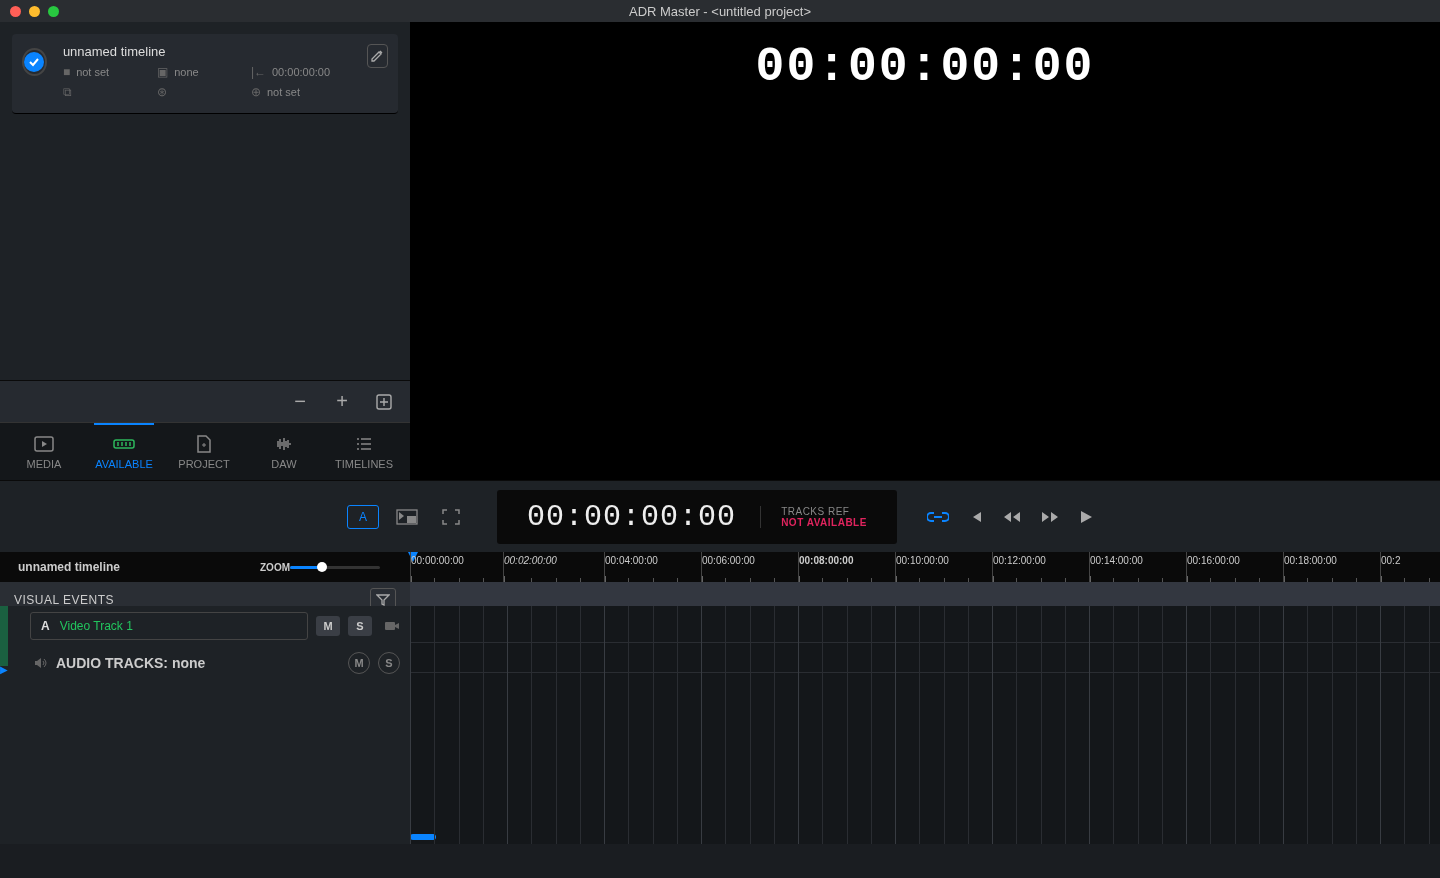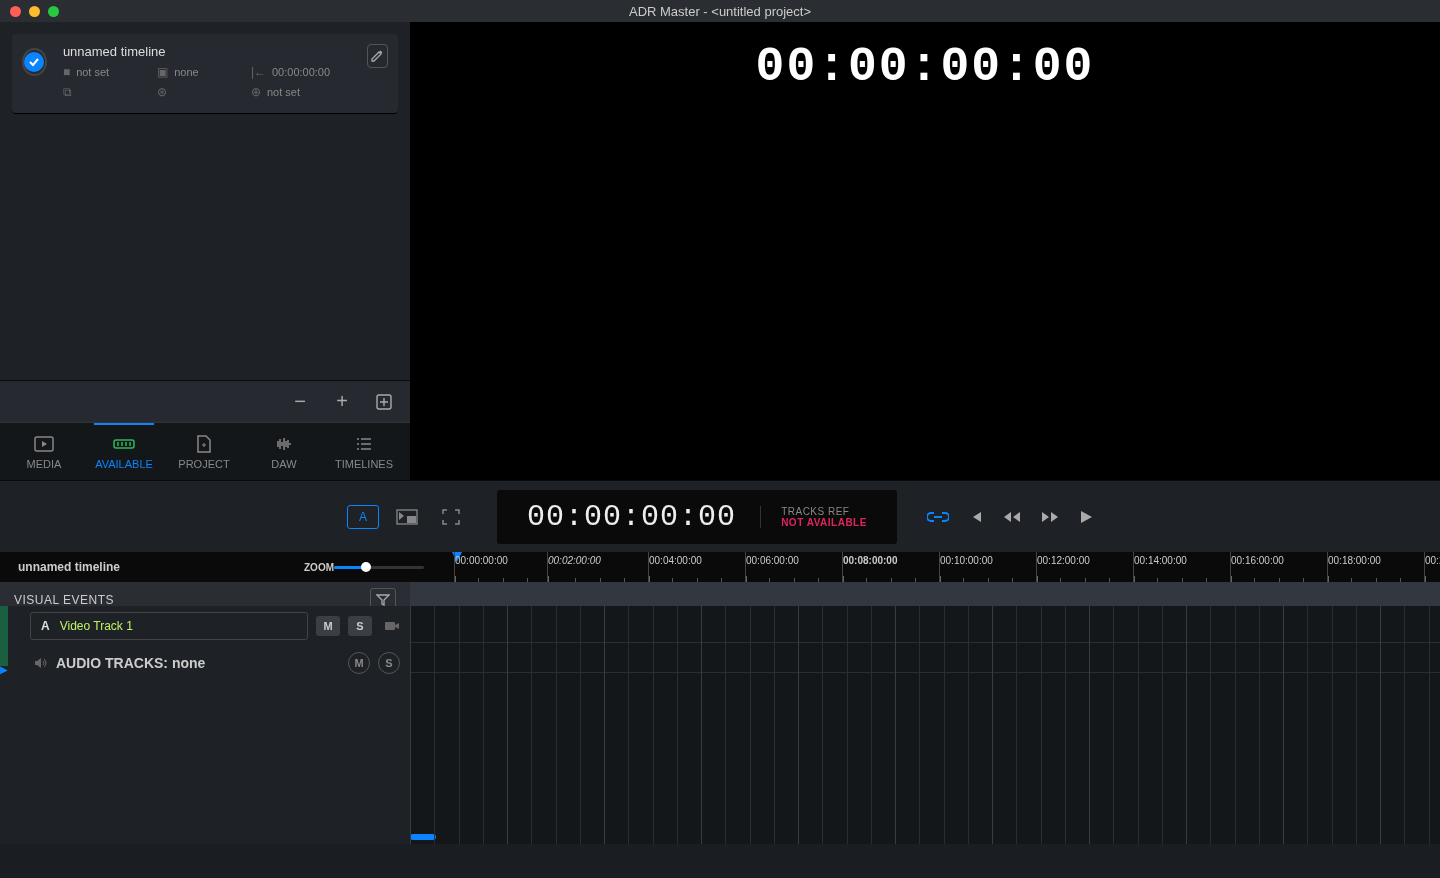--- a/index.html
+++ b/index.html
@@ -116,21 +116,21 @@
     .transport-controls { display: flex; gap: 20px; align-items: center; }
     .link-icon { color: #0a84ff; font-size: 18px; }
     .tc-btn { color: #aaa; font-size: 16px; cursor: pointer; }
     
     
     .timeline-header {
       height: 30px; background: #0a0a0a; display: flex; align-items: center;
       color: #ccc; font-size: 12px; position: relative;
     }
     .th-name { width: 260px; padding-left: 18px; font-weight: 600; }
-    .th-zoom { width: 150px; display: flex; align-items: center; gap: 0; font-size: 10px; font-weight: 600; margin-left: 44px; }
+    .th-zoom { width: 150px; display: flex; align-items: center; gap: 0; font-size: 10px; font-weight: 600; }
     .zoom-slider {
       width: 90px; height: 3px; background: #333; border-radius: 2px; position: relative;
     }
     .zoom-track { height: 3px; width: 30px; background: #0a84ff; border-radius: 2px; }
     .zoom-thumb {
       width: 10px; height: 10px; background: #fff; border-radius: 50%;
       position: absolute; left: 27px; top: -4px;
     }
     .ruler { flex: 1; position: relative; height: 100%; }
     .ruler-tick {
@@ -168,21 +168,21 @@
     .track-content { flex: 1; background: #14171a; position: relative; }
     
     .track-row { display: flex; align-items: center; padding: 6px 10px 6px 30px; gap: 8px; }
     .green-strip { position: absolute; left: 0; top: 0; width: 8px; height: 60px; background: #1a6040; }
     .play-marker { position: absolute; left: 0; top: 58px; color: #0a84ff; font-size: 10px; }
     .track-name-box {
       flex: 1; border: 1px solid #444; border-radius: 3px; height: 28px;
       display: flex; align-items: center; gap: 10px; padding: 0 10px;
     }
     .track-letter { color: #ddd; font-weight: bold; }
-    .track-name { color: #bef264; }
+    .track-name { color: #22c55e; }
     .ms-btn {
       width: 24px; height: 20px; background: #3a3e45; border-radius: 3px;
       display: flex; align-items: center; justify-content: center; color: #ccc;
       font-size: 11px; font-weight: bold; cursor: pointer;
     }
     .ms-btn.outlined { background: transparent; border: 1px solid #555; color: #888; }
     .cam-icon { color: #666; margin-left: 4px; }
     
     .audio-row { padding: 6px 10px 6px 34px; display: flex; align-items: center; gap: 8px; }
     .audio-label { color: #ccc; font-size: 14px; font-weight: bold; flex: 1; }

